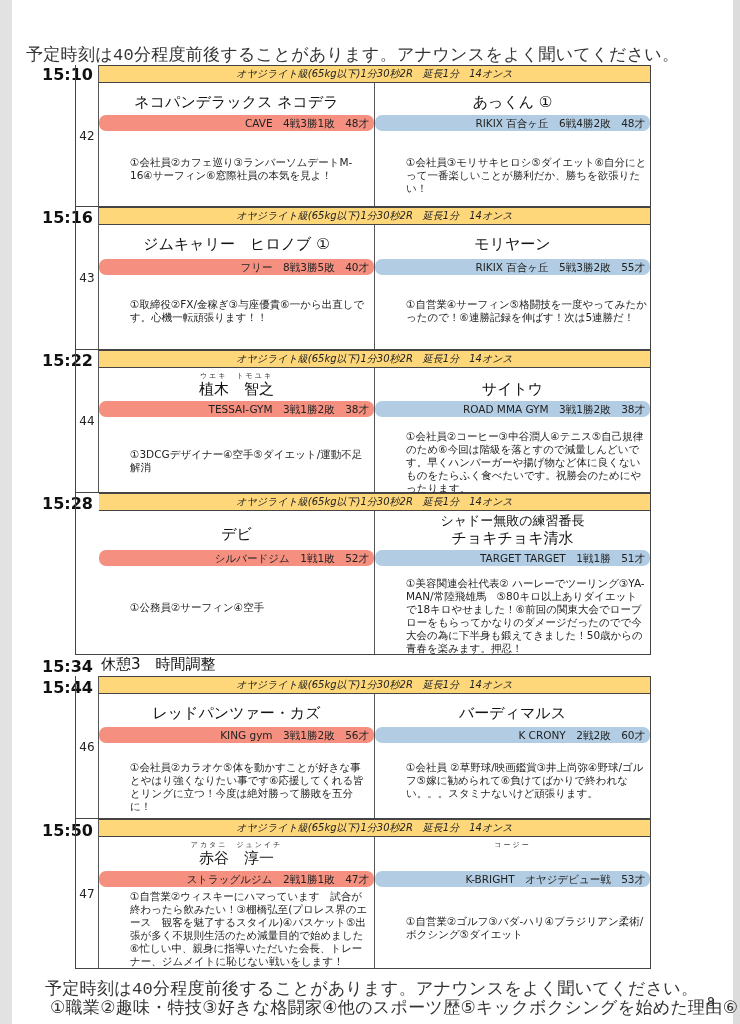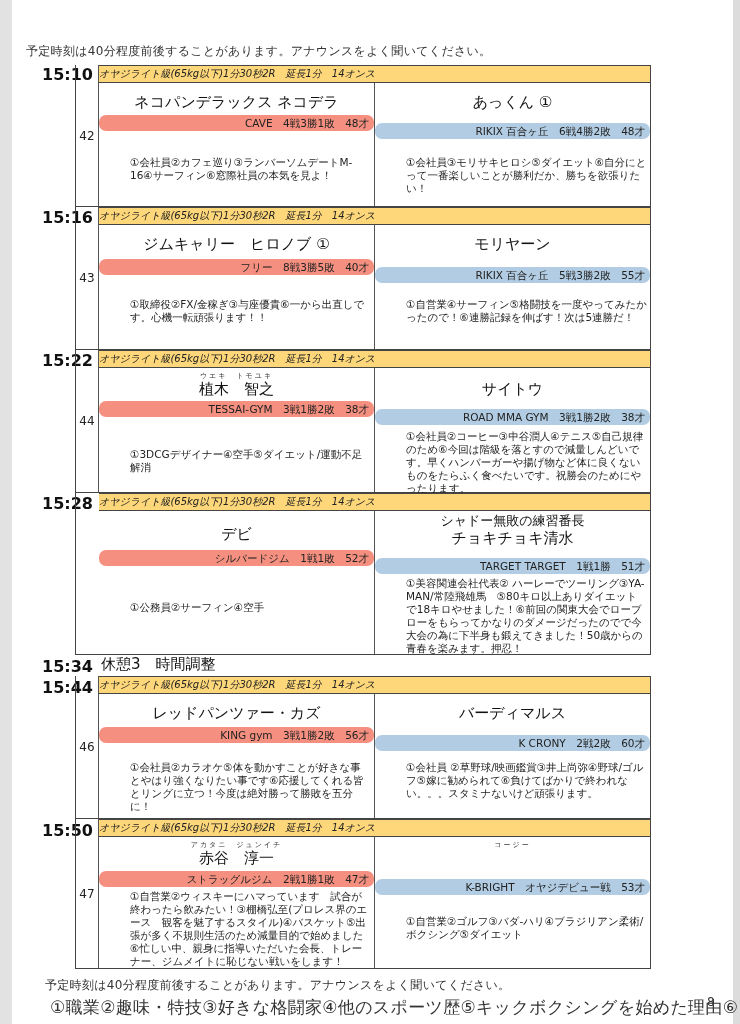--- a/index.html
+++ b/index.html
@@ -1,41 +1,41 @@
 <!DOCTYPE html>
 <html><head>
 <meta charset="utf-8">
 <style>
   html, body { margin:0; padding:0; }
   body { width:740px; height:1024px; background:#ffffff; position:relative; overflow:hidden;
          font-family:"DejaVu Sans", "Liberation Sans", sans-serif; color:#111; }
   .edge-left { position:absolute; left:0; top:0; width:12px; height:1024px; background:#e2e2e2; }
   .edge-right { position:absolute; right:0; top:0; width:7px; height:1024px; background:#dcdcdc; }
-  .notice { position:absolute; left:26px; font-size:12px; color:#333; letter-spacing:0.3px; }
+  .notice { position:absolute; left:26px; font-size:17px; color:#333; letter-spacing:0.3px;font-family:Liberation Mono, monospace; }
   .notice.top { top:43px; }
   .notice.bottom { left:45px; top:977px; }
   .legend { position:absolute; left:50px; top:996px; font-size:17px; color:#333; letter-spacing:0.3px; }
   .pageno { position:absolute; left:707px; top:995px; font-size:12px; color:#333; }
 
   .time { position:absolute; left:42px; font-size:16px; color:#111; font-weight:bold; }
   .block { position:absolute; left:75px; width:576px; border:1px solid #444; border-top:none; box-sizing:border-box; }
   .block .num { position:absolute; left:0; top:0; bottom:0; width:22px; border-right:1px solid #555;
                 display:flex; align-items:center; justify-content:center; font-size:12px; color:#222; }
   .block .inner { position:absolute; left:23px; right:0; top:0; bottom:0; }
   .header { height:16px; background:#fdd77a; border-top:1px solid #444; border-bottom:1px solid #444;
-            font-size:10px; font-style:italic; line-height:16px; color:#222; }
+            font-size:10px; font-style:italic; text-align:center; line-height:16px; color:#222; }
   .cols { position:absolute; top:18px; left:0; right:0; bottom:0; display:flex; }
   .col { position:relative; flex:1; }
   .col.left { border-right:1px solid #555; }
   .name { position:absolute; left:0; right:0; text-align:center; font-size:15px; color:#111; }
   .ruby { position:absolute; left:0; right:0; text-align:center; font-size:7px; color:#333; letter-spacing:2px; }
   .bar { position:absolute; left:0; right:0; height:16px; font-size:10.5px; text-align:right;
          line-height:16px; padding-right:5px; box-sizing:border-box; color:#222;border-radius:7px; }
   .bar.red { background:#f59080; }
-  .bar.blue { background:#b2cde3;margin-top:8px; }
+  .bar.blue { background:#b2cde3; }
   .prof { position:absolute; left:3px; right:3px; font-size:10.5px; line-height:13px; color:#222;margin-left:28px; }
 
   .break { position:absolute; left:101px; top:655px; font-size:15px; color:#111; }
 </style>
 </head>
 <body>
 
 <div class="edge-left"></div>
 <div class="edge-right"></div>
 

